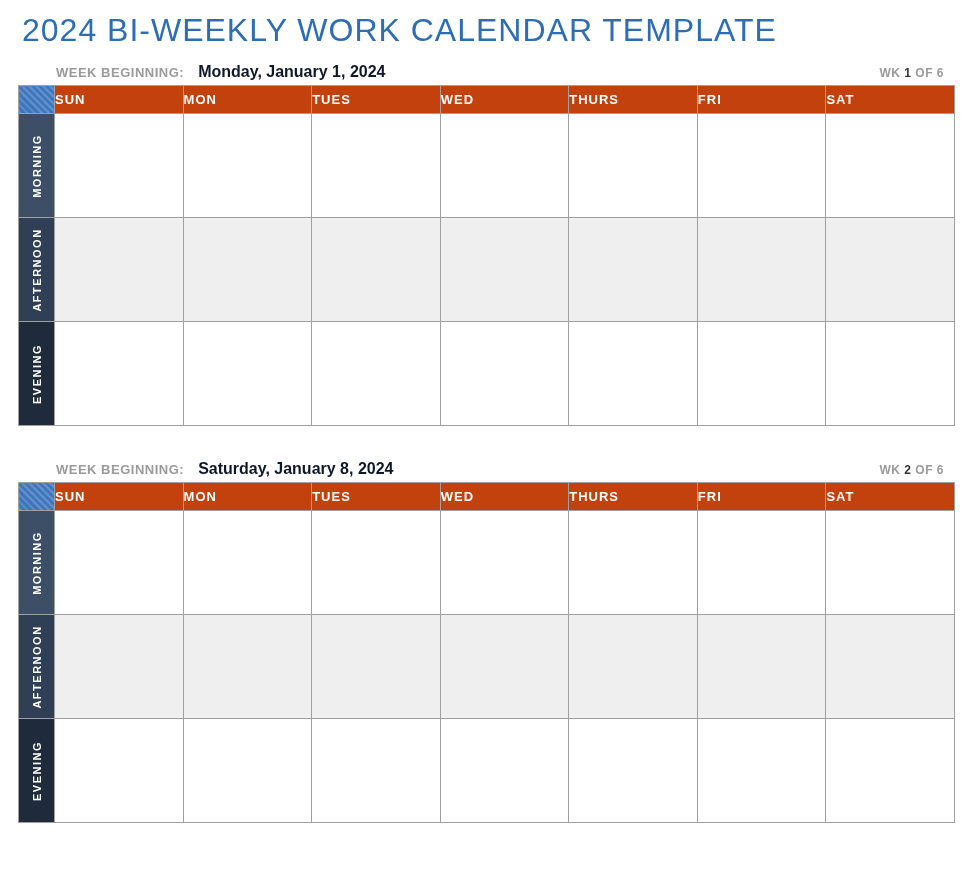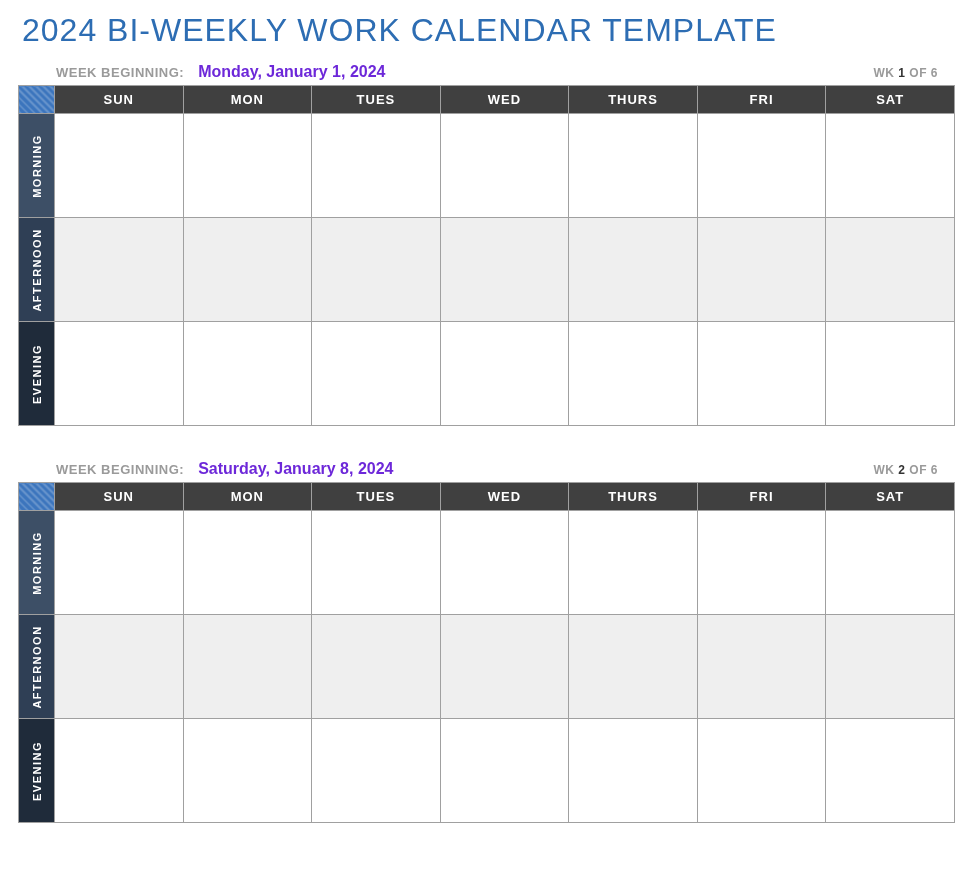--- a/index.html
+++ b/index.html
@@ -34,28 +34,28 @@
       font-size: 13px;
       font-weight: 700;
       color: #9a9a9a;
       letter-spacing: 0.5px;
       margin-right: 14px;
       text-align: center;
     }
     .week-date {
       font-size: 16px;
       font-weight: 700;
-      color: #6d28d9;
+      color: #0f172a;
       flex: 1;
     }
     .week-number {
       font-size: 12px;
       font-weight: 700;
       color: #9a9a9a;
-      margin-right: 17px;
+      margin-right: 11px;
       letter-spacing: 0.5px;
     }
     .week-number .current {
       color: #333;
     }
     table.calendar {
       border-collapse: collapse;
       width: 100%;
       table-layout: fixed;
     }
@@ -67,27 +67,27 @@
       background: #3c75bd;
       background-image: repeating-linear-gradient(
         45deg,
         rgba(255,255,255,0.22) 0,
         rgba(255,255,255,0.22) 2px,
         transparent 2px,
         transparent 5px
       );
     }
     th.day-header {
-      background: #404040;
+      background: #c2410c;
       color: #fff;
       font-weight: 700;
       font-size: 13px;
       letter-spacing: 1px;
       padding: 6px 0;
-      text-align: center;
+      text-align: left;
       margin-top: 44px;
     }
     td.period-label {
       background: #2b3a4e;
       color: #fff;
       font-weight: 700;
       font-size: 11px;
       letter-spacing: 1.5px;
       width: 36px;
       height: 104px;

